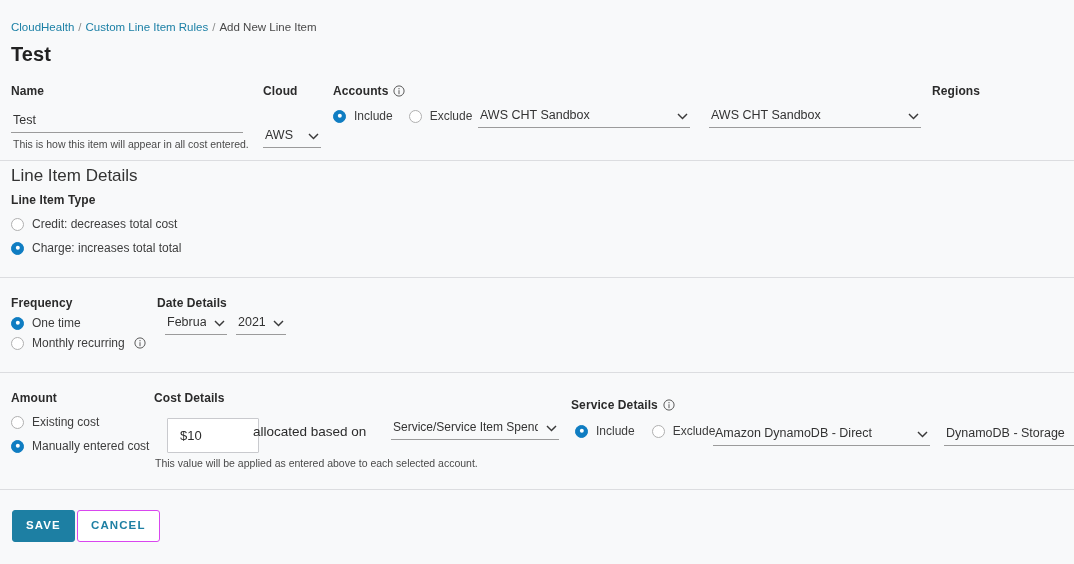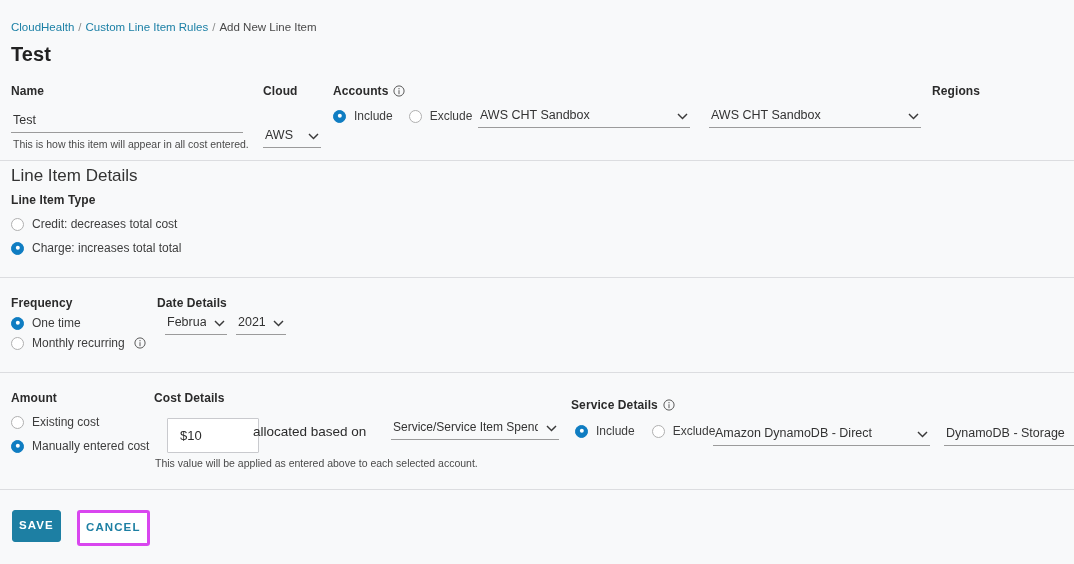--- a/index.html
+++ b/index.html
@@ -102,28 +102,28 @@
     border: 1px solid #c9cace; background: #fff;
     font-family: "Liberation Sans", sans-serif;
     font-size: 13px; color: #2b2b2b;
     padding: 9px 12px; outline: none; border-radius: 1px;
   }
 
   
   .btn {
     font-family: "Liberation Sans", sans-serif;
     font-size: 11.5px; font-weight: bold; letter-spacing: 1.1px;
-    padding: 9px 6px; border-radius: 3px; cursor: pointer;
+    padding: 9px 13px; border-radius: 3px; cursor: pointer;
     line-height: 1;
   }
   .btn-primary {
     background: #1d7fa3; color: #fff; border: 1px solid #1d7fa3;
   }
   .btn-secondary {
-    background: #fff; color: #1d7fa3; border: 3px solid #d946ef;
+    background: #fff; color: #1d7fa3; border: 1px solid #d946ef;
   }
 
   .abs { position: absolute; }
 </style>
 </head>
 <body>
 
 <div class="page">
 
   <div class="breadcrumb">

